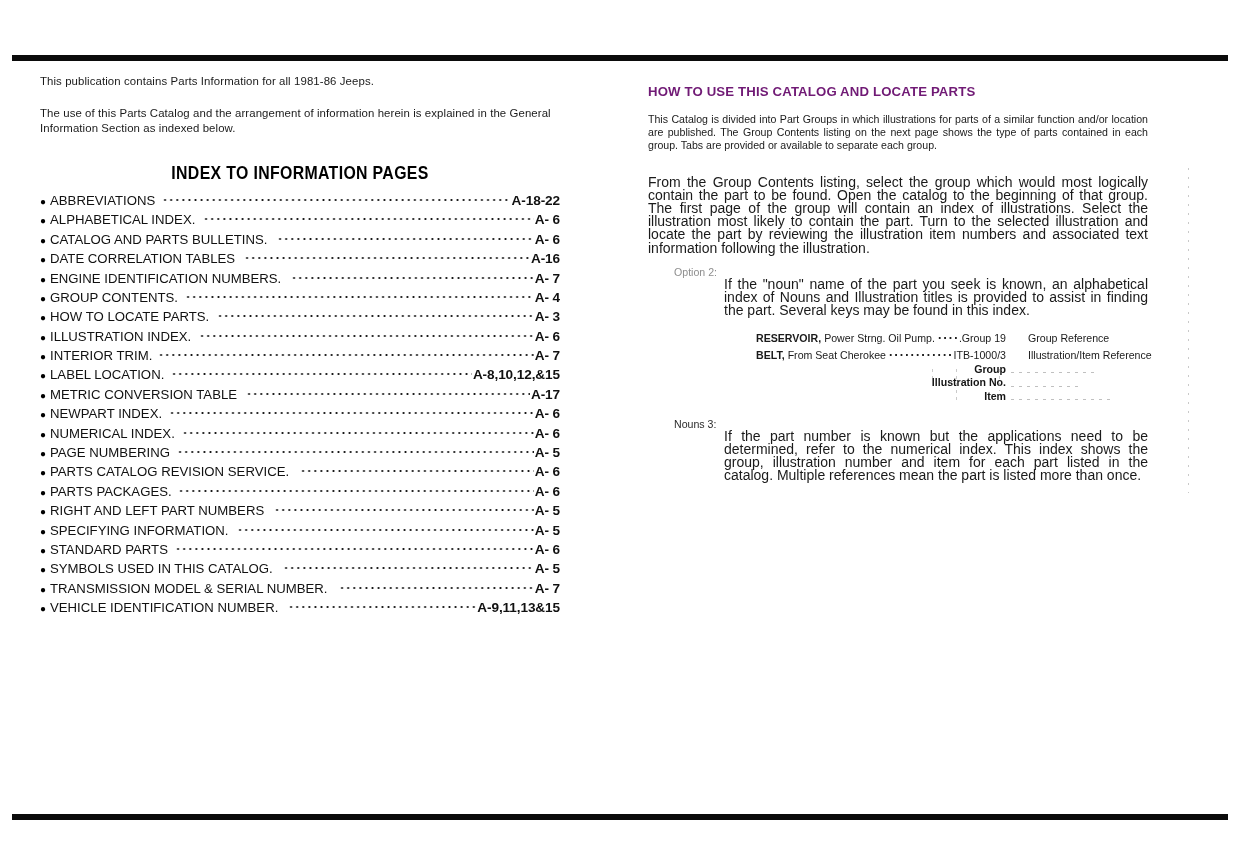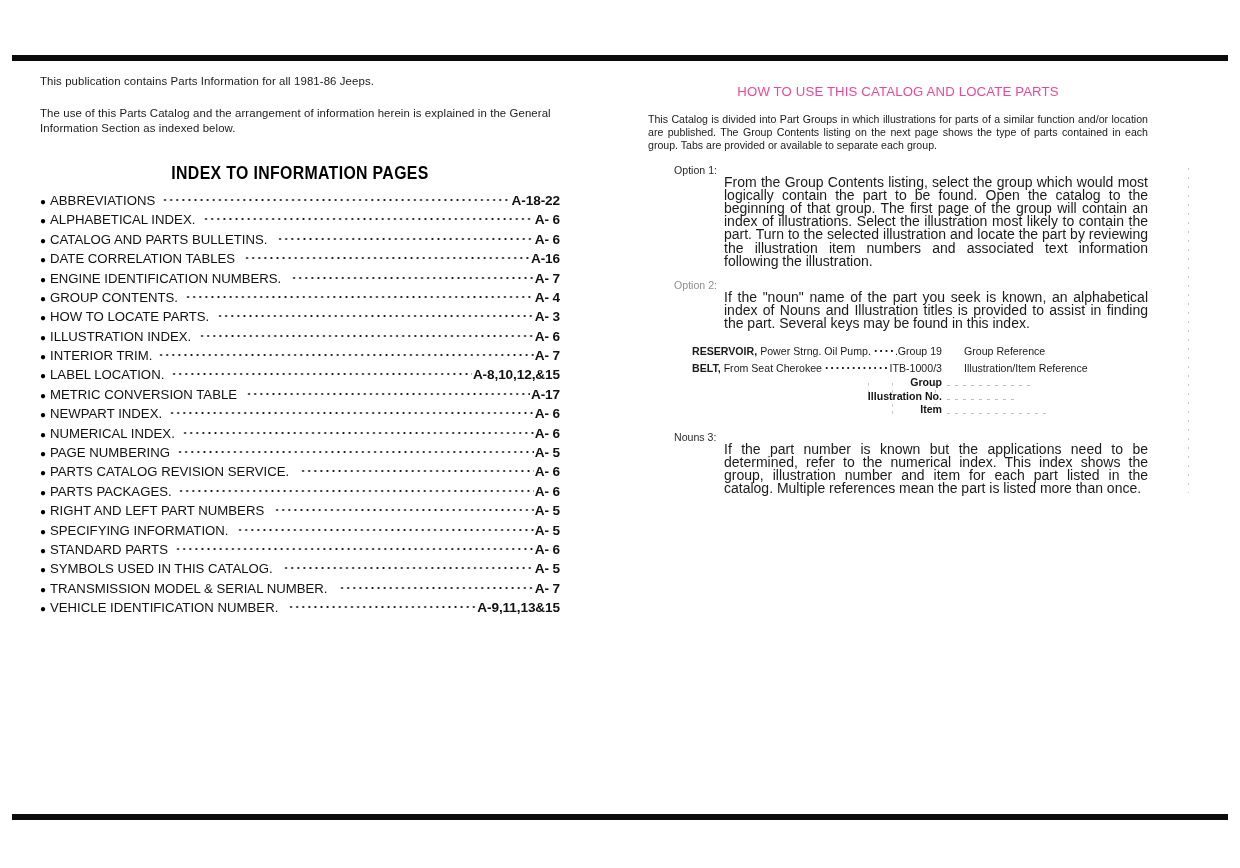--- a/index.html
+++ b/index.html
@@ -134,25 +134,24 @@
   
   .col-right {
     position: absolute;
     left: 648px;
     top: 84px;
     width: 500px;
   }
 
   .howto-heading {
     margin: 0 0 14px 0;
-    text-align: center;
     font-size: 13.2px;
-    font-weight: 400;
+    font-weight: 700;
     letter-spacing: 0.15px;
-    color: #ec4899;
+    color: #701a75;
   }
 
   .body-para {
     margin: 0 0 11px 0;
     font-size: 10.6px;
     line-height: 13.2px;
     text-align: justify;
     color: #1a1a1a;
   }
   .body-para.no-justify { text-align: left; }
@@ -176,21 +175,21 @@
     font-size: 14px;
     line-height: 13.2px;
     text-align: justify;
     color: #1a1a1a;
     margin-top: 12px;
   }
   .option-body.last-left { text-align: justify; }
 
   
   .ref-wrap {
-    margin: 8px 0 14px 44px;
+    margin: 8px 0 14px 108px;
     position: relative;
   }
   .ref-row {
     display: flex;
     align-items: baseline;
     font-size: 10.6px;
     line-height: 13.6px;
     color: #1a1a1a;
   }
   .ref-left {
@@ -455,21 +454,20 @@
   </div>
 
   <div class="col-right">
 
     <h2 class="howto-heading">HOW TO USE THIS CATALOG AND LOCATE PARTS</h2>
 
     <p class="body-para">This Catalog is divided into Part Groups in which illustrations for parts of a similar function and/or location are published. The Group Contents listing on the next page shows the type of parts contained in each group. Tabs are provided or available to separate each group.</p>
 
 
     <div class="option-block">
-      <div class="option-label">Option 1:</div>
       <div class="option-body">From the Group Contents listing, select the group which would most logically contain the part to be found. Open the catalog to the beginning of that group. The first page of the group will contain an index of illustrations. Select the illustration most likely to contain the part. Turn to the selected illustration and locate the part by reviewing the illustration item numbers and associated text information following the illustration.</div>
     </div>
 
     <div class="option-block">
       <div class="option-label faded">Option 2:</div>
       <div class="option-body">If the "noun" name of the part you seek is known, an alphabetical index of Nouns and Illustration titles is provided to assist in finding the part. Several keys may be found in this index.</div>
     </div>
 
     <div class="ref-wrap">
 

